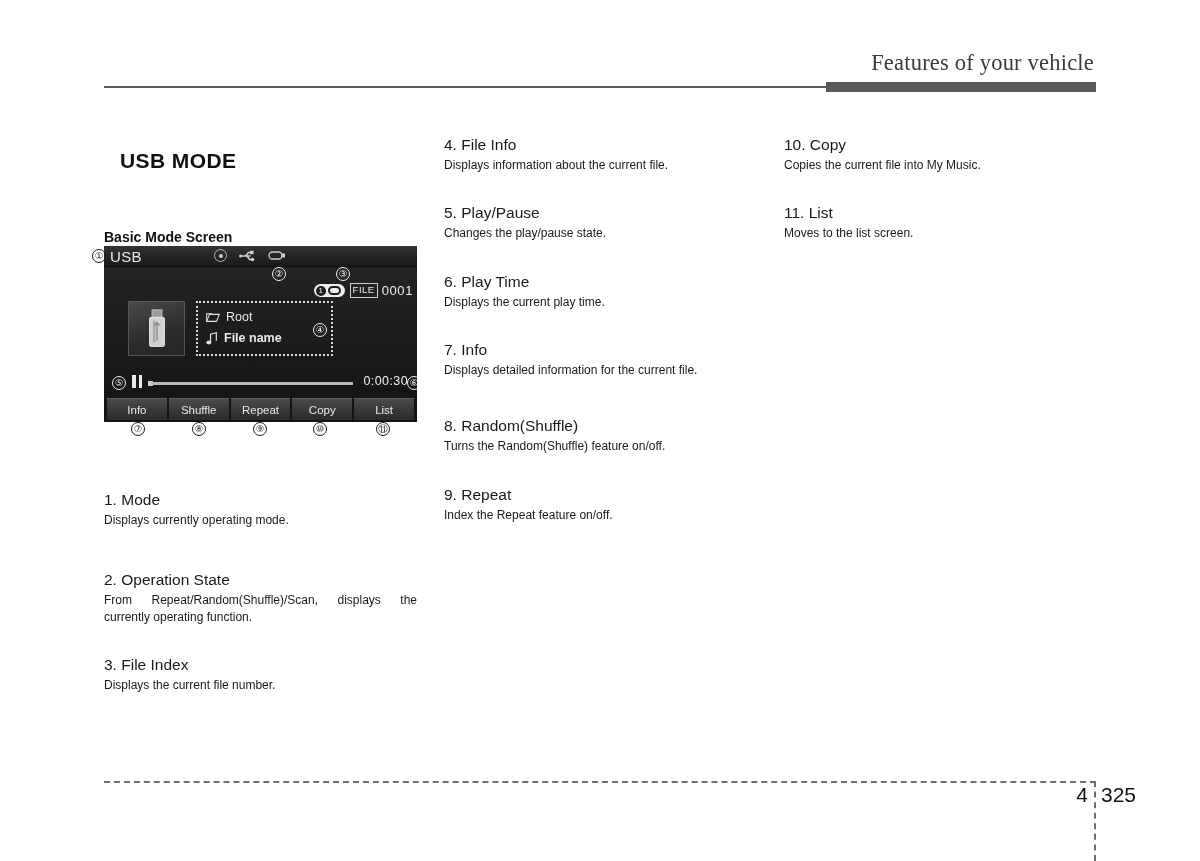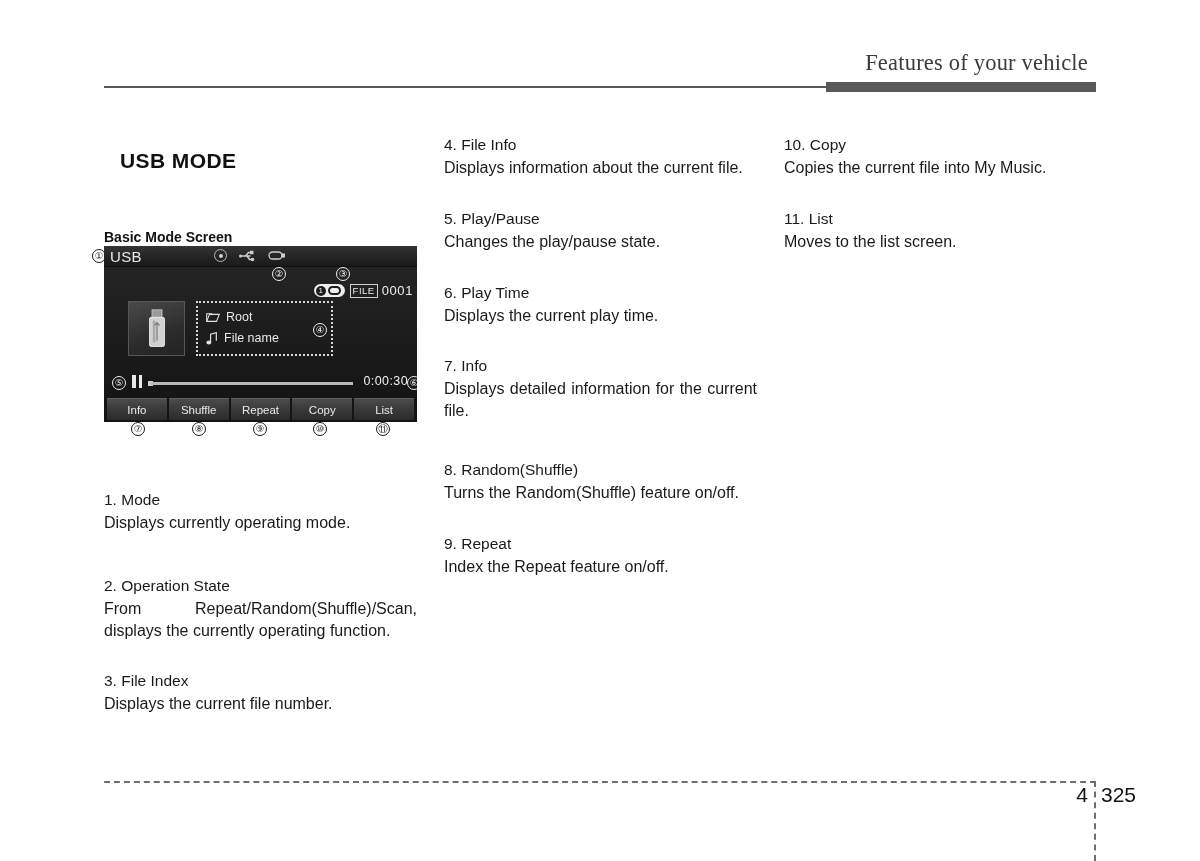--- a/index.html
+++ b/index.html
@@ -17,21 +17,21 @@
   }
 
   
   .page-header {
     position: absolute;
     left: 104px; top: 50px;
     width: 992px; height: 44px;
   }
   .page-header .hdr-title {
     position: absolute;
-    right: 8px; top: 0;
+    right: 2px; top: 0;
     font-family: "Liberation Serif", serif;
     font-size: 22.5px;
     color: #3b3b3b;
     letter-spacing: 0.2px;
     white-space: nowrap;
   }
   .page-header .hdr-rule-thin {
     position: absolute;
     left: 0; bottom: 6px;
     width: 722px; height: 2px;
@@ -68,21 +68,21 @@
     color: #111;
   }
   .entry { margin: 0; }
   .entry .e-title {
     font-size: 15.5px;
     line-height: 1.55;
     color: #1a1a1a;
     margin: 0;
   }
   .entry .e-body {
-    font-size: 16px;
+    font-size: 12px;
     line-height: 1.36;
     color: #1a1a1a;
     margin: 0;
   }
   .just { text-align: justify; text-align-last: left; }
 
   
   .figure {
     position: absolute;
     left: 104px; top: 246px;
@@ -143,21 +143,21 @@
     width: 10px; height: 10px; border-radius: 50%;
     background: #1d1d1d; color: #f2f2f2;
     font-size: 8px; line-height: 10px; text-align: center;
     font-family: "Liberation Sans", sans-serif;
   }
   .badge-op .loop {
     width: 13px; height: 9px; border-radius: 5px;
     border: 2px solid #1d1d1d; position: relative;
   }
   .file-box {
-    display: inline-flex; align-items: center; gap: 4px;
+    display: inline-flex; gap: 4px;
     color: #ededed; font-size: 11.5px;
   }
   .file-tag {
     border: 1px solid #cfcfcf; padding: 0 2px;
     font-size: 9.5px; letter-spacing: 0.5px; line-height: 12px;
   }
   .file-num { font-size: 13px; letter-spacing: 0.6px; }
 
   .thumb {
     position: absolute; left: 24px; top: 34px;
@@ -172,21 +172,21 @@
     position: absolute; left: 92px; top: 34px;
     width: 137px; height: 55px;
     border: 2px dotted #d8d8d8;
   }
   .fi-row {
     position: absolute; left: 8px;
     display: flex; align-items: center; gap: 6px;
     color: #e9e9e9; font-size: 12.5px;
   }
   .fi-row.r1 { top: 7px; }
-  .fi-row.r2 { top: 28px; }
+  .fi-row.r2 { top: 28px; font-weight: bold; }
   .ic-folder { width: 14px; height: 11px; }
   .ic-note  { width: 12px; height: 13px; }
 
   
   .transport {
     position: absolute; left: 0; top: 104px;
     width: 100%; height: 24px;
     display: flex; align-items: center;
   }
   .btn-pause {

